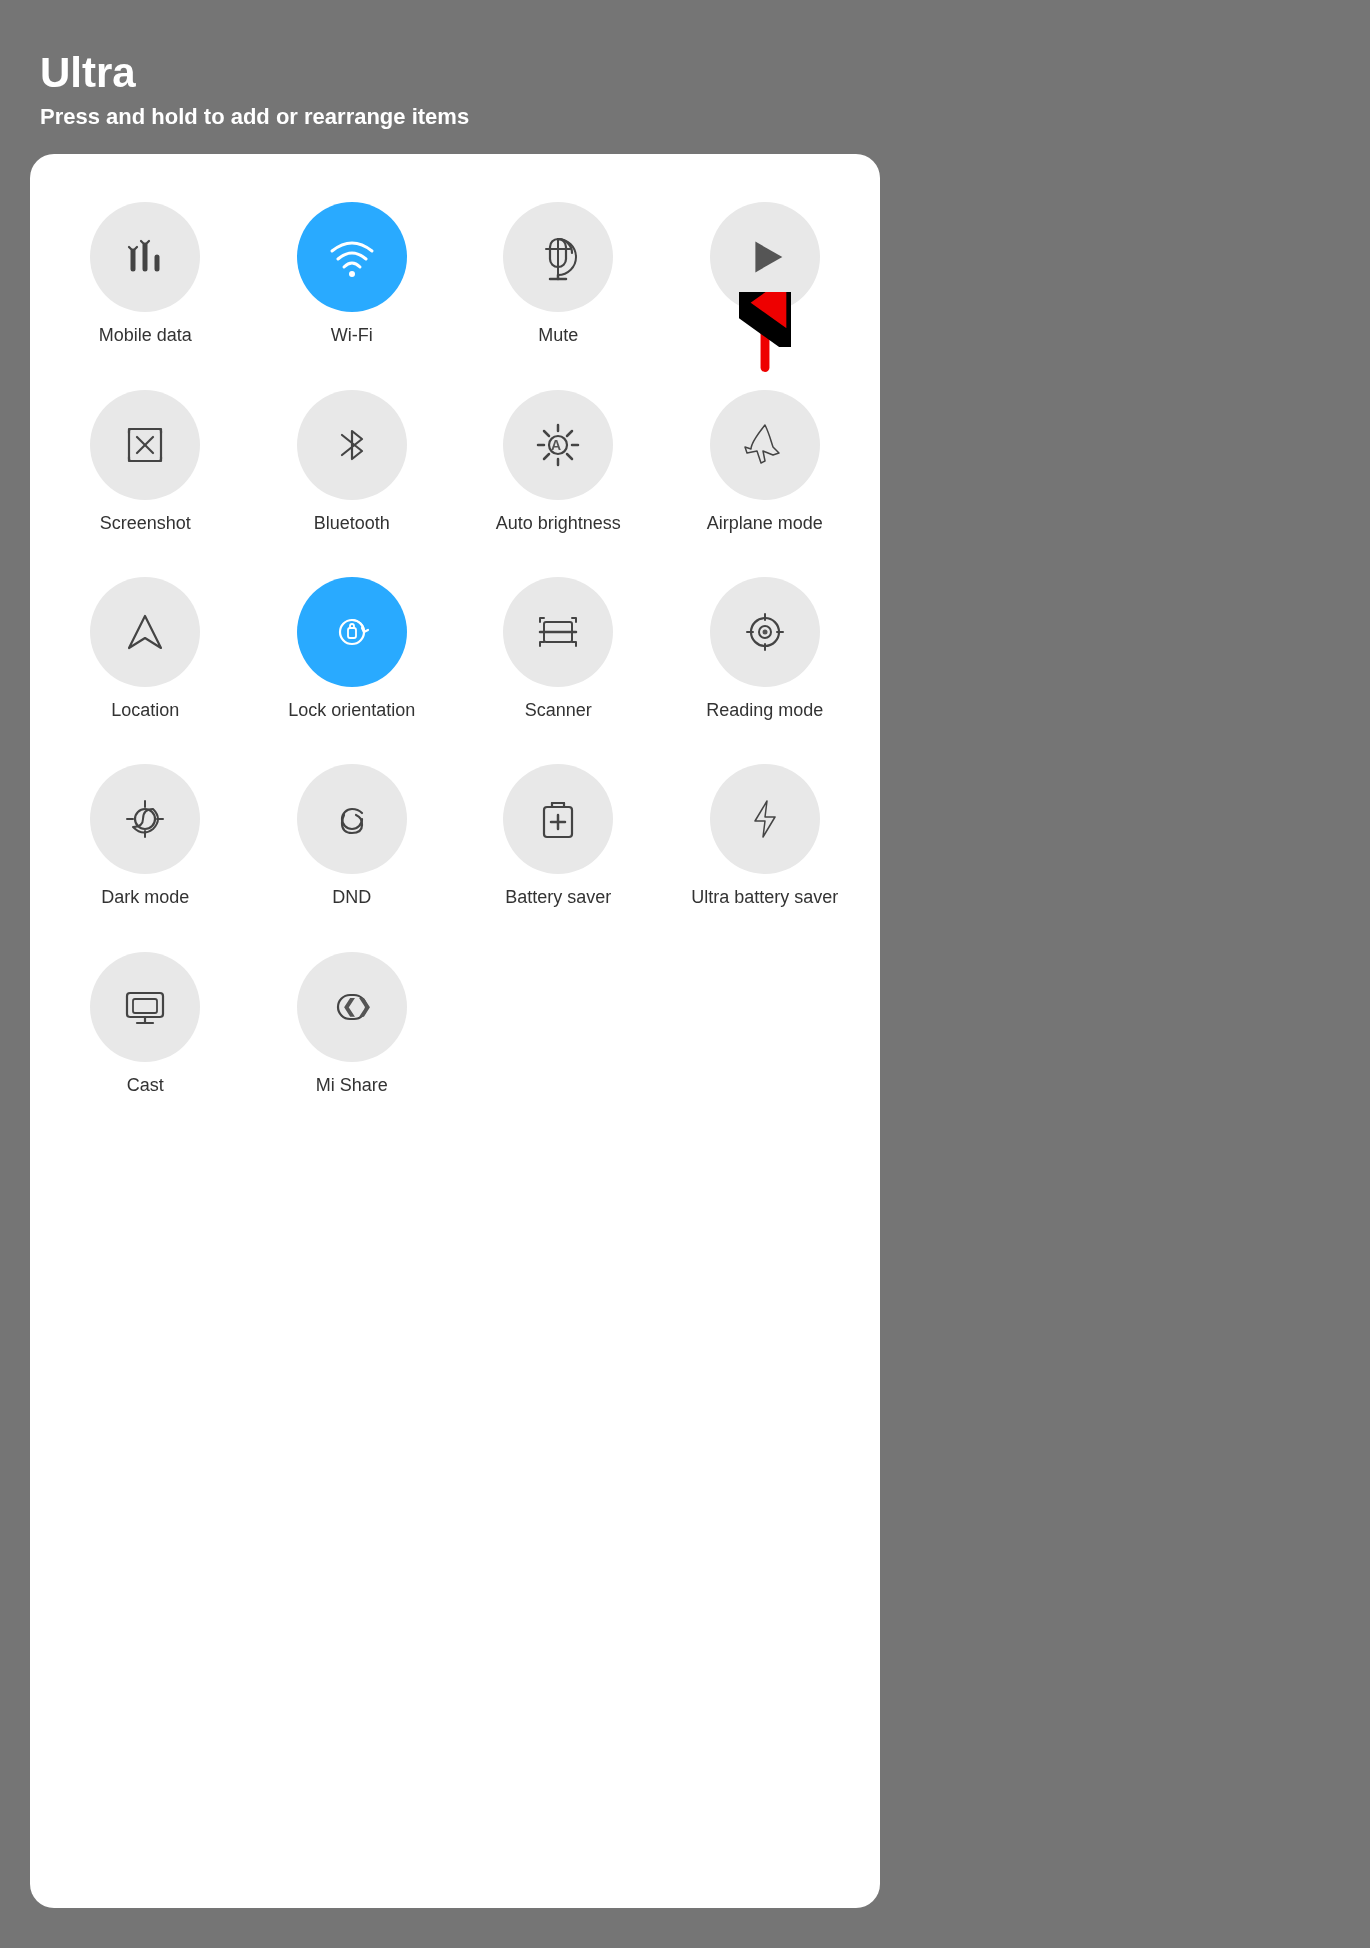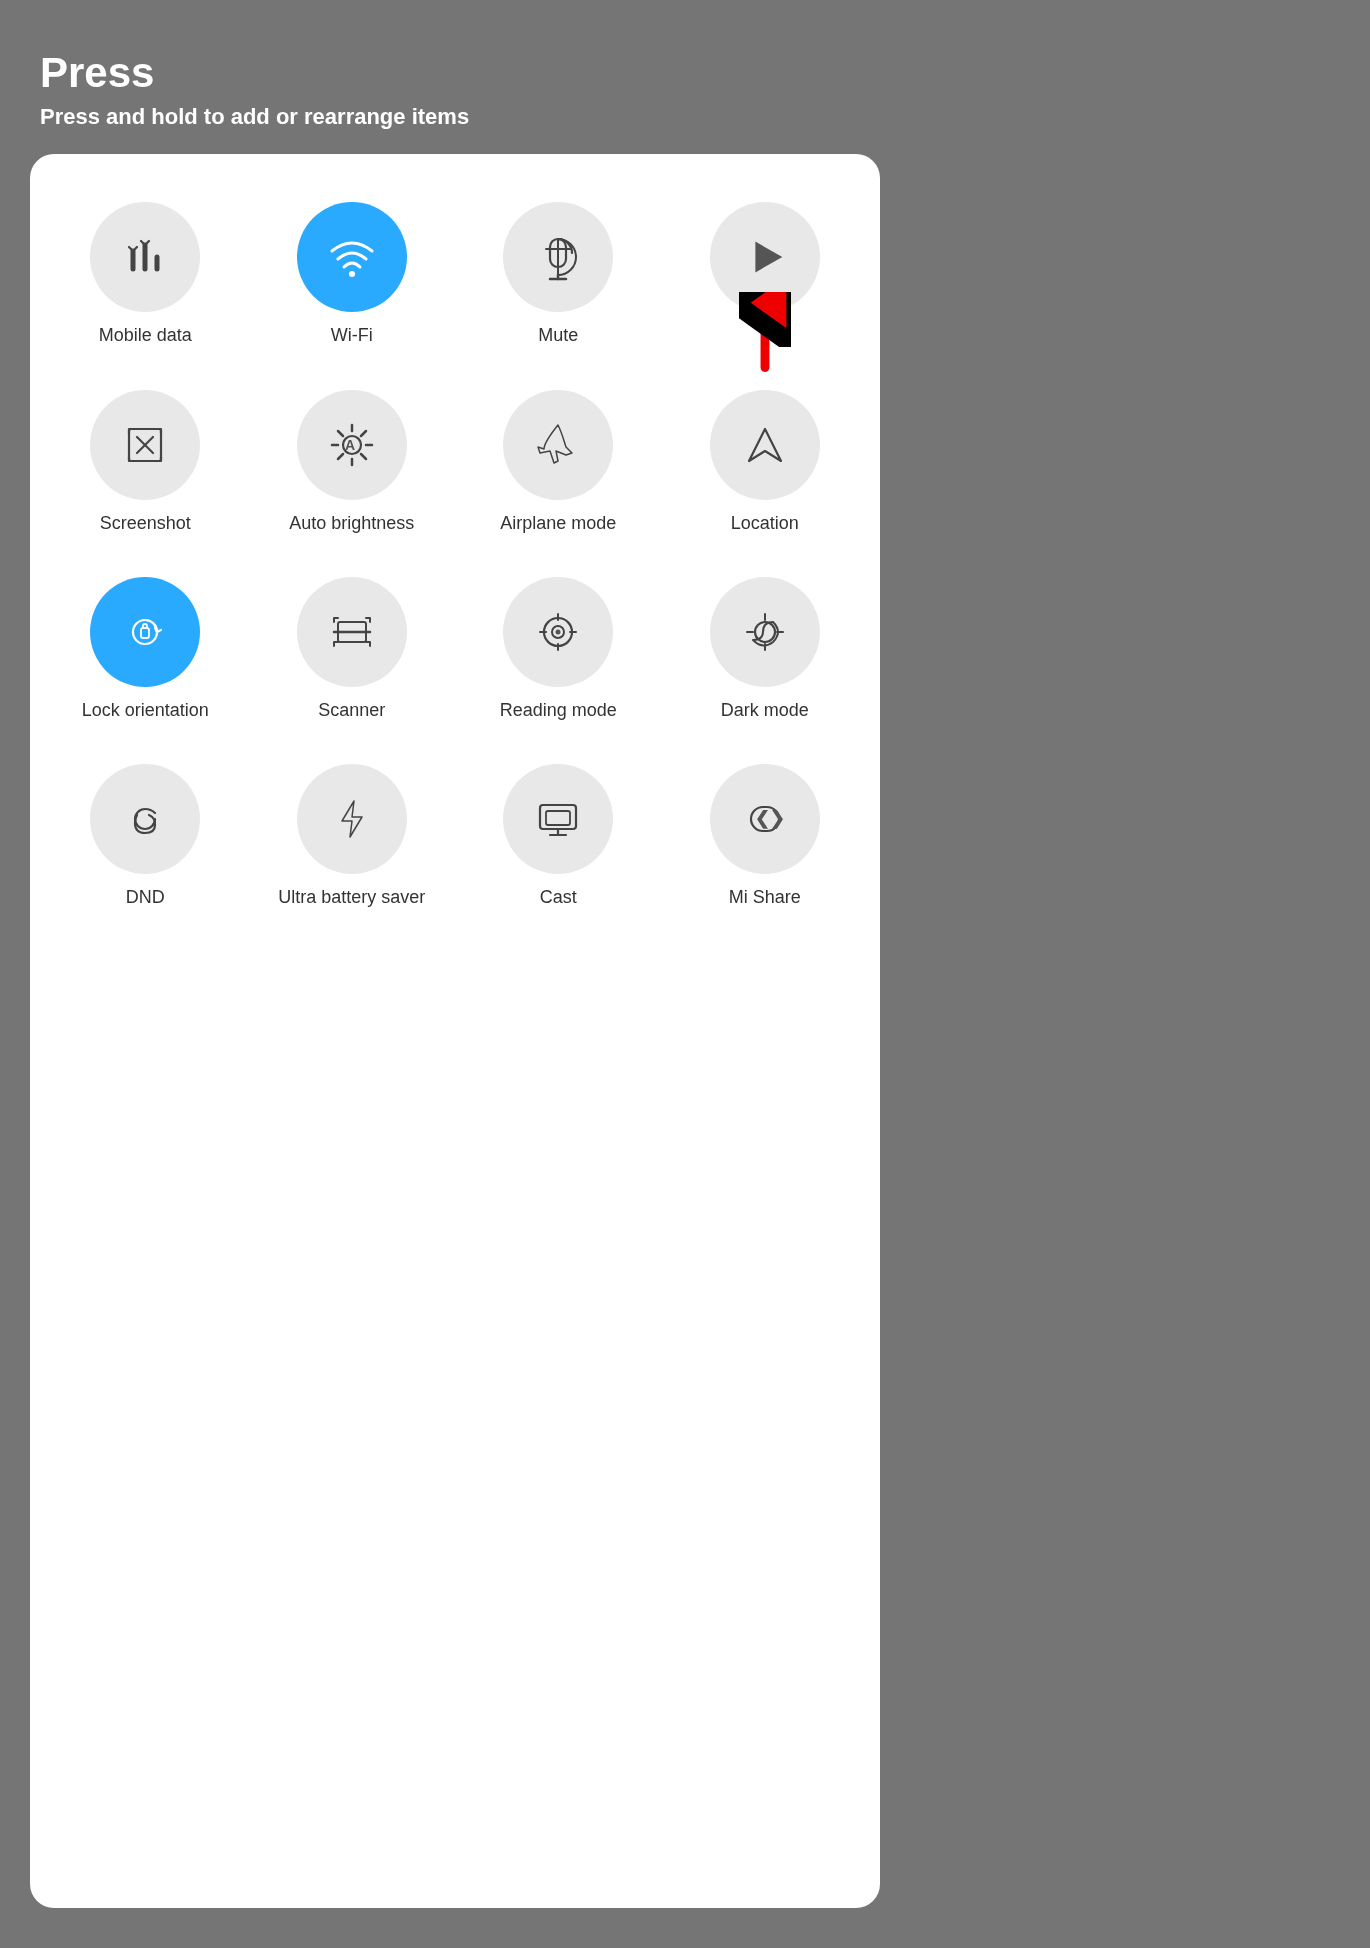--- a/index.html
+++ b/index.html
@@ -93,21 +93,21 @@
       stroke-linejoin: round;
     }
     .circle.active svg {
       stroke: #fff;
     }
   </style>
 </head>
 <body>
 
 <div class="header">
-  <div class="header-title">Press</div>
+  <div class="header-title">Ultra</div>
   <div class="header-subtitle">Press and hold to add or rearrange items</div>
 </div>
 
 <div class="panel">
   <div class="grid">
 
     <div class="tile">
       <div class="circle">
         <svg viewBox="0 0 52 52">
             <line x1="14" y1="38" x2="14" y2="20" stroke-width="5" stroke-linecap="round"></line>
@@ -176,20 +176,28 @@
           <line x1="34" y1="18" x2="18" y2="34" stroke-width="2.2"></line>
           <path d="M14 10 L10 10 L10 14" stroke-width="2.2"></path>
           <path d="M38 10 L42 10 L42 14" stroke-width="2.2"></path>
           <path d="M14 42 L10 42 L10 38" stroke-width="2.2"></path>
           <path d="M38 42 L42 42 L42 38" stroke-width="2.2"></path>
         </svg>
       </div>
       <div class="tile-label">Screenshot</div>
     </div>
 
+    <div class="tile">
+      <div class="circle">
+        <svg viewBox="0 0 52 52">
+            <polyline points="16,16 36,32 26,40 26,12 36,20 16,36"></polyline>
+          </svg>
+      </div>
+      <div class="tile-label">Bluetooth</div>
+    </div>
 
     <div class="tile">
       <div class="circle">
         <svg viewBox="0 0 52 52">
           <circle cx="26" cy="26" r="9" stroke-width="2.2"></circle>
           <line x1="26" y1="6" x2="26" y2="12" stroke-width="2.5"></line>
           <line x1="26" y1="40" x2="26" y2="46" stroke-width="2.5"></line>
           <line x1="6" y1="26" x2="12" y2="26" stroke-width="2.5"></line>
           <line x1="40" y1="26" x2="46" y2="26" stroke-width="2.5"></line>
           <line x1="12" y1="12" x2="17" y2="17" stroke-width="2.5"></line>
@@ -280,20 +288,33 @@
     <div class="tile">
       <div class="circle">
         <svg viewBox="0 0 52 52">
           <path d="M36 26 A10 10 0 1 1 16 26 A10 10 0 0 1 26 16 Q32 16 36 20" stroke-width="2.2"></path>
           <path d="M30 22 A10 10 0 0 1 36 32 Q36 40 26 40 Q16 40 16 30 Q16 26 18 22" stroke-width="2.2"></path>
         </svg>
       </div>
       <div class="tile-label">DND</div>
     </div>
 
+    <div class="tile">
+      <div class="circle">
+        <svg viewBox="0 0 52 52">
+          <rect x="12" y="14" width="28" height="30" rx="3" stroke-width="2.2"></rect>
+          <line x1="20" y1="14" x2="20" y2="10" stroke-width="2.2"></line>
+          <line x1="32" y1="14" x2="32" y2="10" stroke-width="2.2"></line>
+          <line x1="20" y1="10" x2="32" y2="10" stroke-width="2.2"></line>
+          <line x1="26" y1="22" x2="26" y2="36" stroke-width="2.5"></line>
+          <line x1="19" y1="29" x2="33" y2="29" stroke-width="2.5"></line>
+        </svg>
+      </div>
+      <div class="tile-label">Battery saver</div>
+    </div>
 
     <div class="tile">
       <div class="circle">
         <svg viewBox="0 0 52 52">
           <polygon points="28,8 16,28 26,28 24,44 36,24 26,24" stroke-width="1.5"></polygon>
         </svg>
       </div>
       <div class="tile-label">Ultra battery saver</div>
     </div>
 

